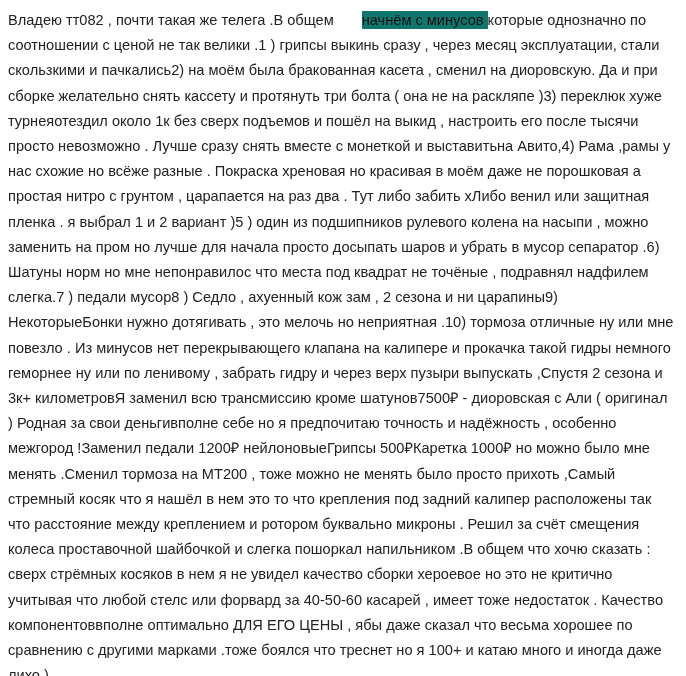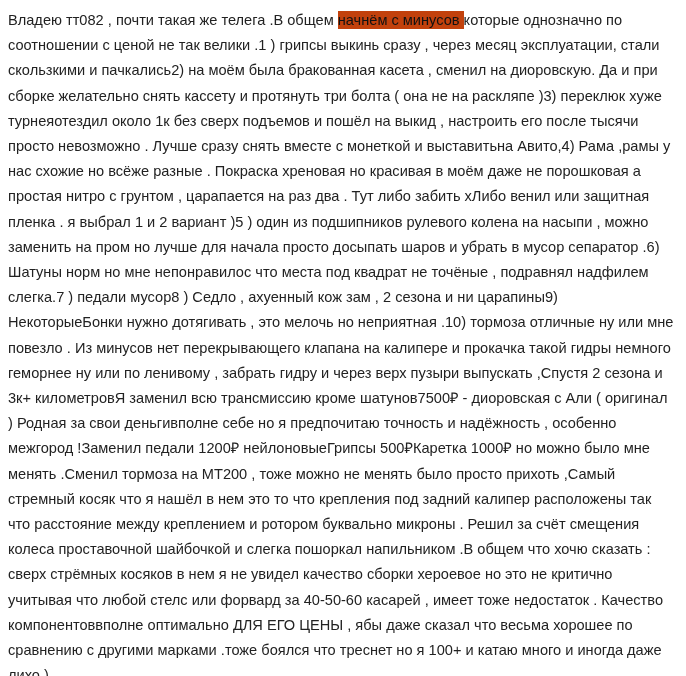--- a/index.html
+++ b/index.html
@@ -20,24 +20,25 @@
     width: 686px;
   }
   .review-body {
     font-size: 14.6px;
     line-height: 25.2px;
     text-align: left;
     color: #222222;
     word-wrap: break-word;
   }
   .hl {
-    background: #c2410c;
+    background: #0f766e;
     color: #111111;
     padding: 1px 0;
     box-decoration-break: clone;
+    margin-left: 24px;
     -webkit-box-decoration-break: clone;
   }
 </style>
 </head>
 <body>
 
 <div class="review-container">
   <div class="review-body" id="review-body"><span>Владею тт082 , почти такая же телега .В общем </span><span class="hl">начнём с минусов </span><span>которые однозначно по соотношении с ценой не так велики .1 ) грипсы выкинь сразу , через месяц эксплуатации, стали скользкими и пачкались2) на моём была бракованная касета , сменил на диоровскую. Да и при сборке желательно снять кассету и протянуть три болта ( она не на раскляпе )3) переклюк хуже турнеяотездил около 1к без сверх подъемов и пошёл на выкид , настроить его после тысячи просто невозможно . Лучше сразу снять вместе с монеткой и выставитьна Авито,4) Рама ,рамы у нас схожие но всёже разные . Покраска хреновая но красивая в моём даже не порошковая а простая нитро с грунтом , царапается на раз два . Тут либо забить хЛибо венил или защитная пленка . я выбрал 1 и 2 вариант )5 ) один из подшипников рулевого колена на насыпи , можно заменить на пром но лучше для начала просто досыпать шаров и убрать в мусор сепаратор .6) Шатуны норм но мне непонравилос что места под квадрат не точёные , подравнял надфилем слегка.7 ) педали мусор8 ) Седло , ахуенный кож зам , 2 сезона и ни царапины9) НекоторыеБонки нужно дотягивать , это мелочь но неприятная .10) тормоза отличные ну или мне повезло . Из минусов нет перекрывающего клапана на калипере и прокачка такой гидры немного геморнее ну или по ленивому , забрать гидру и через верх пузыри выпускать ,Спустя 2 сезона и 3к+ километровЯ заменил всю трансмиссию кроме шатунов7500₽ - диоровская с Али ( оригинал ) Родная за свои деньгивполне себе но я предпочитаю точность и надёжность , особенно межгород !Заменил педали 1200₽ нейлоновыеГрипсы 500₽Каретка 1000₽ но можно было мне менять .Сменил тормоза на МТ200 , тоже можно не менять было просто прихоть ,Самый стремный косяк что я нашёл в нем это то что крепления под задний калипер расположены так что расстояние между креплением и ротором буквально микроны . Решил за счёт смещения колеса проставочной шайбочкой и слегка пошоркал напильником .В общем что хочю сказать : сверх стрёмных косяков в нем я не увидел качество сборки хероевое но это не критично учитывая что любой стелс или форвард за 40-50-60 касарей , имеет тоже недостаток . Качество компонентоввполне оптимально ДЛЯ ЕГО ЦЕНЫ , ябы даже сказал что весьма хорошее по сравнению с другими марками .тоже боялся что треснет но я 100+ и катаю много и иногда даже лихо )</span></div>
 
 </div>

